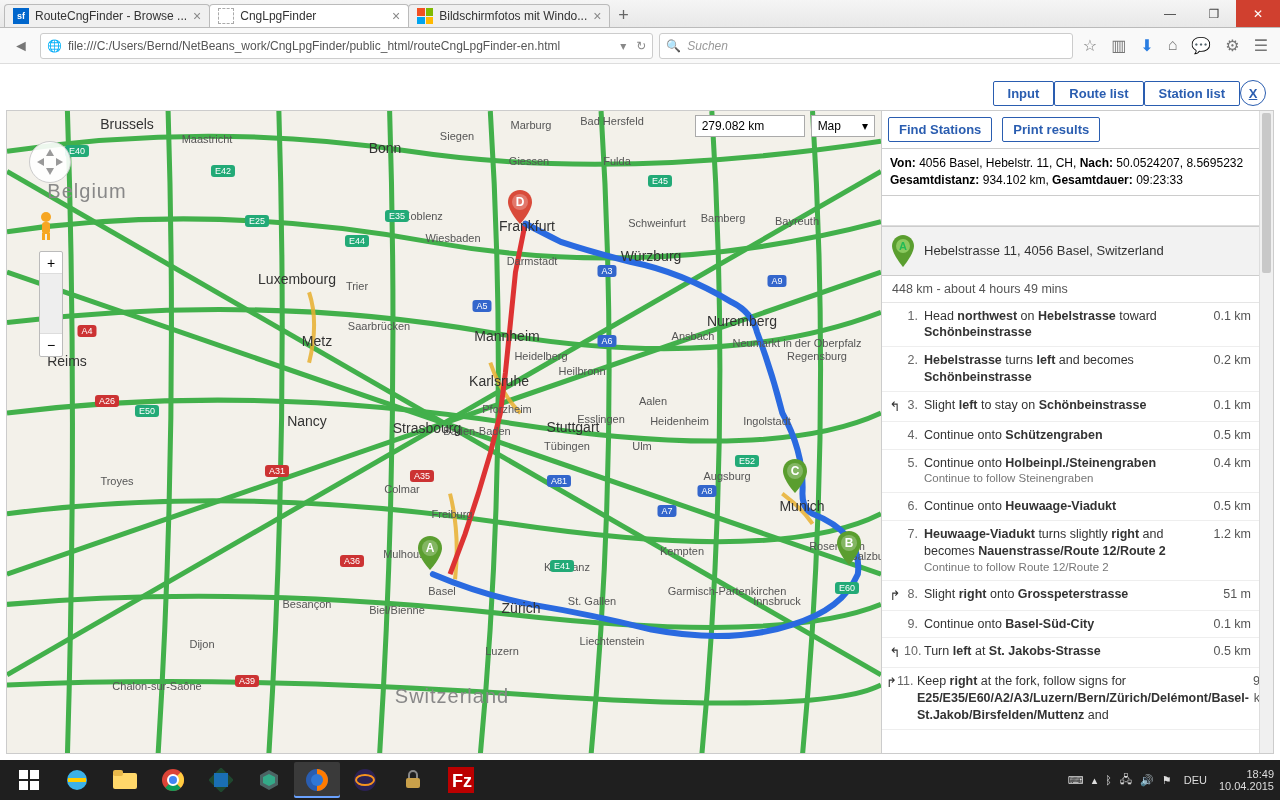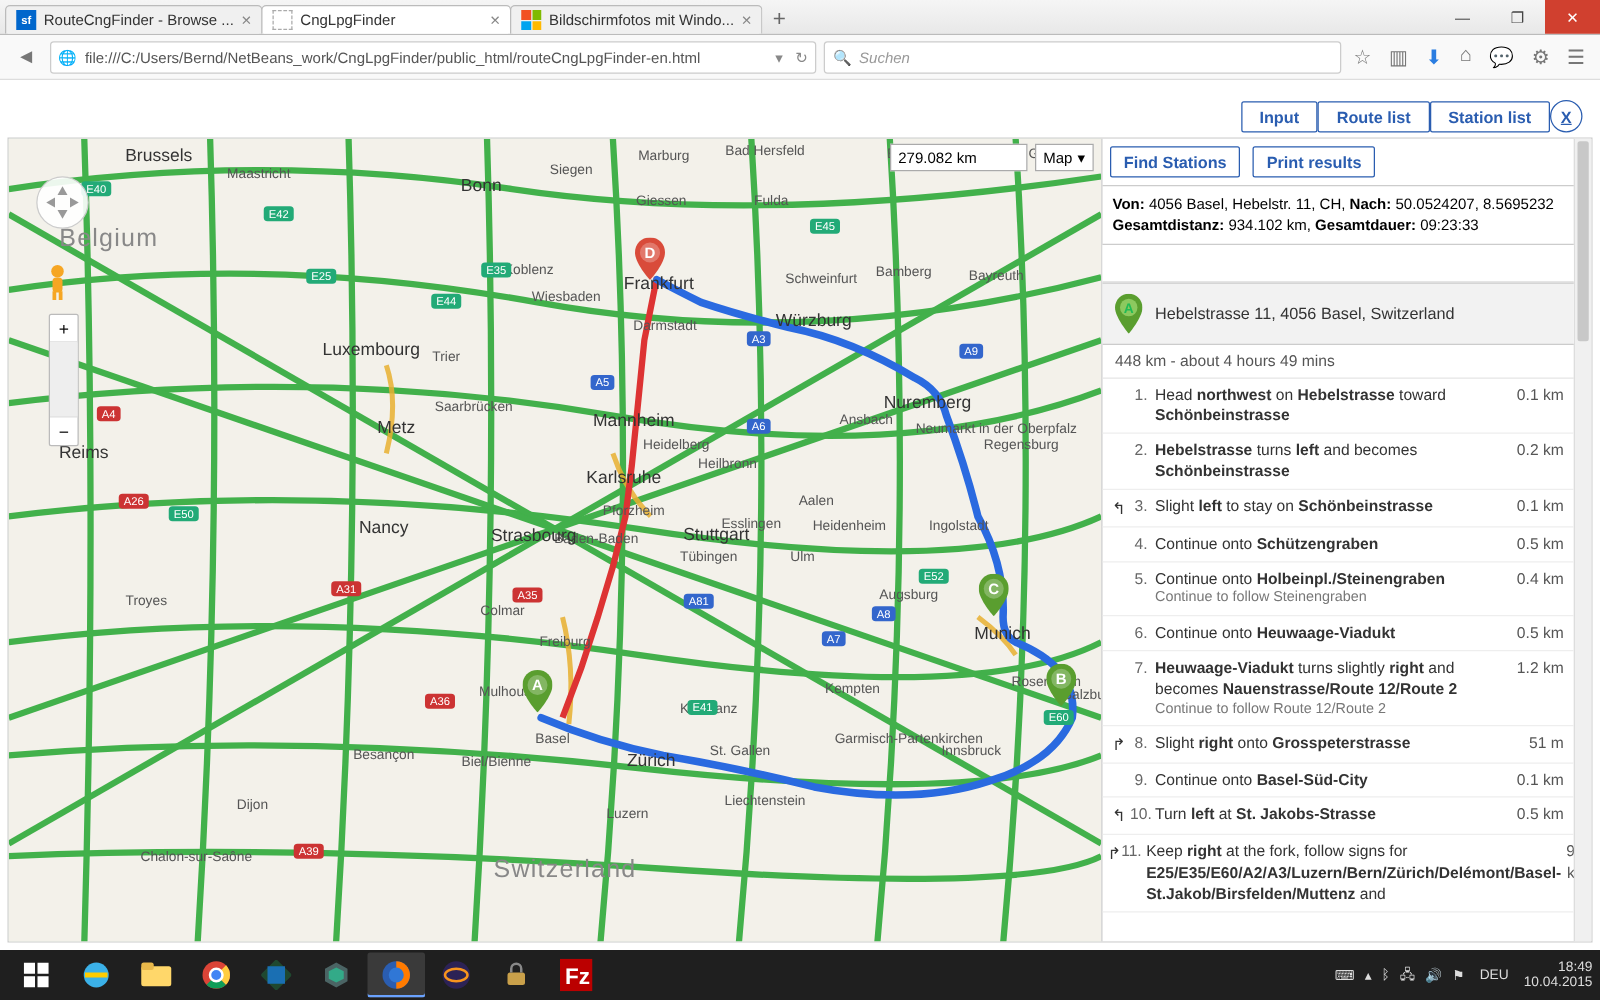--- a/index.html
+++ b/index.html
@@ -42,21 +42,21 @@
 .mainrow { position: absolute; top: 46px; left: 6px; right: 6px; bottom: 6px; display: flex; border: 1px solid #ccc; }
 .maparea { flex: 1; position: relative; background: #eef6e8; overflow: hidden; }
 .mapsvg { position:absolute; inset:0; }
 .map-pegman { position:absolute; left:28px; top:100px; width:22px; height:30px; }
 .map-pan { position:absolute; left:22px; top:30px; width:42px; height:42px; background: rgba(255,255,255,0.9); border:1px solid #ccc; border-radius:50%; display:flex; align-items:center; justify-content:center; color:#888; font-size:11px; }
 .map-zoom { position:absolute; left:32px; top:140px; width:24px; background:#fff; border:1px solid #bbb; border-radius:2px; }
 .map-zoom div { height:22px; display:flex; align-items:center; justify-content:center; border-bottom:1px solid #ddd; font-size:14px; }
 .map-zoom div:last-child { border-bottom:none; }
 .map-topright { position:absolute; top:4px; right:6px; display:flex; gap:6px; z-index:3;}
 .km-box { background:#fff; border:1px solid #aaa; padding:3px 6px; font-size:12px; min-width: 110px;}
-.map-type { background:#fff; border:1px solid #aaa; padding:3px 6px; font-size:12px; display:flex; align-items:flex-start; gap:4px; }
+.map-type { background:#fff; border:1px solid #aaa; padding:3px 6px; font-size:12px; display:flex; align-items:flex-start; gap:21px; }
 
 .marker { position:absolute; width:24px; height:34px; transform:translate(-50%,-100%); }
 .marker svg { width:100%; height:100%; }
 .marker .lbl { position:absolute; top:5px; left:0; right:0; text-align:center; font-weight:bold; color:#fff; font-size:12px; }
 
 .sidebar { width: 392px; background:#fff; border-left:1px solid #ccc; display:flex; flex-direction:column; font-size:13px; position:relative; }
 .sidebar-inner { position:absolute; inset:0; right:14px; display:flex; flex-direction:column; }
 .sb-scroll { position:absolute; right:0; top:0; bottom:0; width:14px; background:#f0f0f0; border-left:1px solid #ddd; }
 .sb-scroll .thumb { position:absolute; left:2px; right:2px; top:2px; height:160px; background:#c8c8c8; border-radius:2px; }
 .sb-btns { padding:6px; display:flex; gap:10px; border-bottom:1px solid #ccc; }
@@ -266,21 +266,21 @@
       <div id="shields-layer">
           <div class="shield " style="left: 70px; top: 40px;">E40</div>
           <div class="shield " style="left: 250px; top: 110px;">E25</div>
           <div class="shield " style="left: 216px; top: 60px;">E42</div>
           <div class="shield " style="left: 140px; top: 300px;">E50</div>
           <div class="shield " style="left: 390px; top: 105px;">E35</div>
           <div class="shield " style="left: 350px; top: 130px;">E44</div>
           <div class="shield " style="left: 653px; top: 70px;">E45</div>
           <div class="shield " style="left: 555px; top: 455px;">E41</div>
           <div class="shield " style="left: 740px; top: 350px;">E52</div>
-          <div class="shield " style="left: 840px; top: 463px;">E60</div>
+          <div class="shield " style="left: 840px; top: 477px;">E60</div>
           <div class="shield blue" style="left: 475px; top: 195px;">A5</div>
           <div class="shield blue" style="left: 600px; top: 230px;">A6</div>
           <div class="shield blue" style="left: 660px; top: 400px;">A7</div>
           <div class="shield blue" style="left: 700px; top: 380px;">A8</div>
           <div class="shield blue" style="left: 770px; top: 170px;">A9</div>
           <div class="shield blue" style="left: 552px; top: 370px;">A81</div>
           <div class="shield blue" style="left: 600px; top: 160px;">A3</div>
           <div class="shield red" style="left: 270px; top: 360px;">A31</div>
           <div class="shield red" style="left: 415px; top: 365px;">A35</div>
           <div class="shield red" style="left: 345px; top: 450px;">A36</div>

